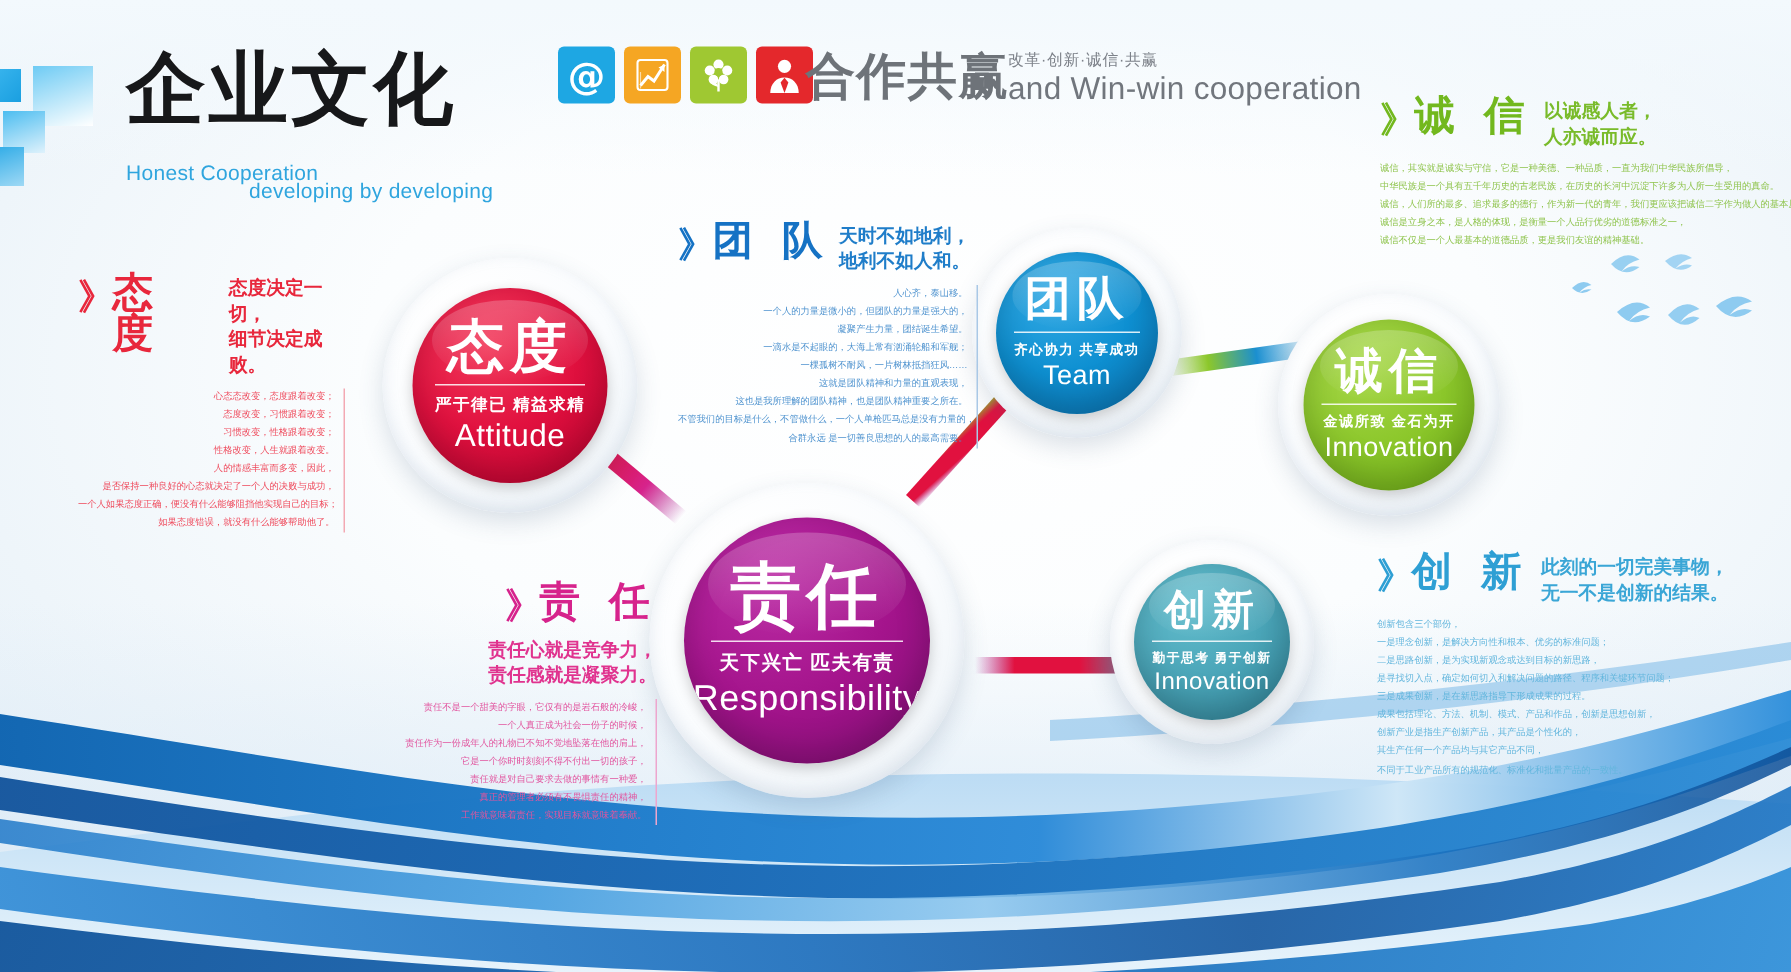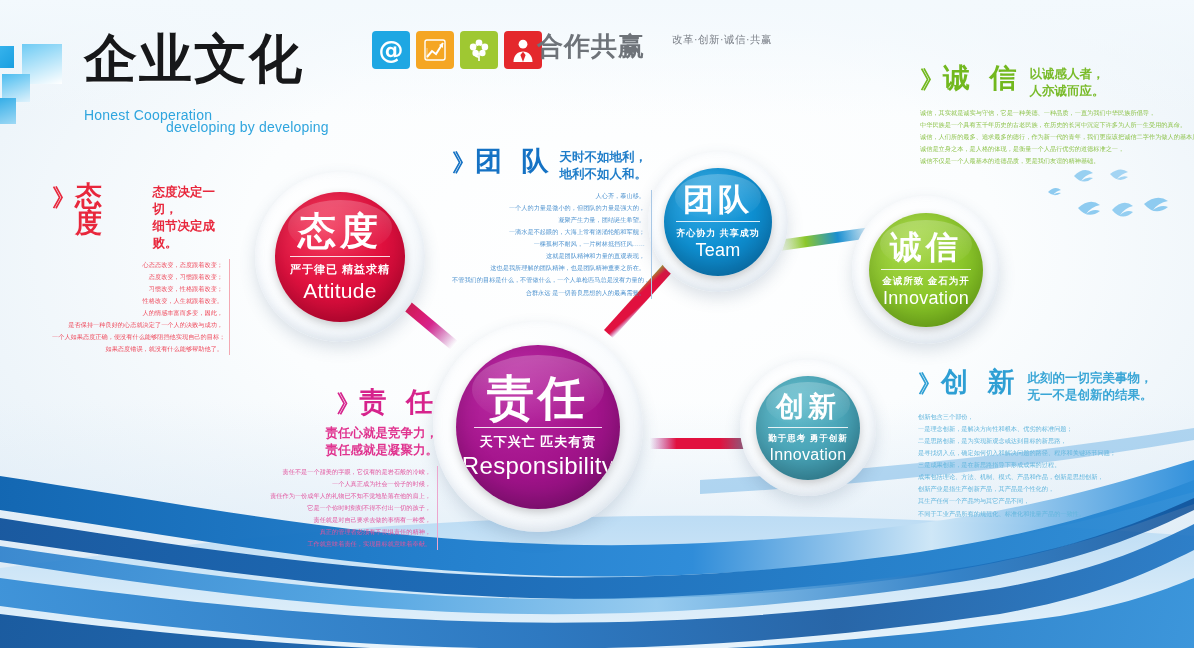--- a/index.html
+++ b/index.html
@@ -61,21 +61,21 @@
     display: flex; align-items: center; justify-content: center;
     color: #fff;
   }
   .ic-at { background: #1ea7e3; font-size: 25px; font-weight: bold; font-family: "DejaVu Sans", sans-serif; }
   .ic-chart { background: #f5a623; }
   .ic-flower { background: #9fc832; }
   .ic-person { background: #e4282c; }
 
   .coop-cn {
     position: absolute; left: 537px; top: 29px;
-    font-size: 26px; font-weight: bold; color: #6e7379; letter-spacing: 1px;
+    font-size: 33px; font-weight: bold; color: #6e7379; letter-spacing: 1px;
     font-family: "DejaVu Sans", sans-serif;
   }
   .coop-tag {
     position: absolute; left: 672px; top: 33px;
     font-size: 10.5px; color: #7d828a; letter-spacing: .5px;
   }
   .coop-en {
     position: absolute; left: 672px; top: 48px;
     font-size: 21px; color: #71767d; letter-spacing: .2px;
   }
@@ -211,20 +211,21 @@
       <svg width="28" height="28" viewBox="0 0 28 28" aria-hidden="true">
         <circle cx="14" cy="8.2" r="4.4" fill="#fff"></circle>
         <path d="M4.5 26 c0-6.5 4.3-10.4 9.5-10.4 s9.5 3.9 9.5 10.4z" fill="#fff"></path>
         <path d="M14 15.8 l-2.6 3.2 2.6 7 2.6-7z" fill="#e4282c"></path>
       </svg>
     </div>
   </div>
 
   <div class="coop-cn">合作共赢</div>
   <div class="coop-tag">改革·创新·诚信·共赢</div>
+  <div class="coop-en">and Win-win  cooperation</div>
 
   <svg class="waves" style="left:0;top:0;width:1194px;height:648px;position:absolute;z-index:1" viewBox="0 0 1194 648">
     <defs>
       <linearGradient id="g-att-resp" x1="0" y1="0" x2="1" y2="0">
         <stop offset="0%" stop-color="#e1113f"></stop>
           <stop offset="55%" stop-color="#d6238c"></stop>
           <stop offset="100%" stop-color="#a4148c" stop-opacity="0"></stop>
       </linearGradient>
       <linearGradient id="g-resp-team" x1="0" y1="1" x2="1" y2="0">
         <stop offset="0%" stop-color="#a4148c" stop-opacity="0"></stop>

